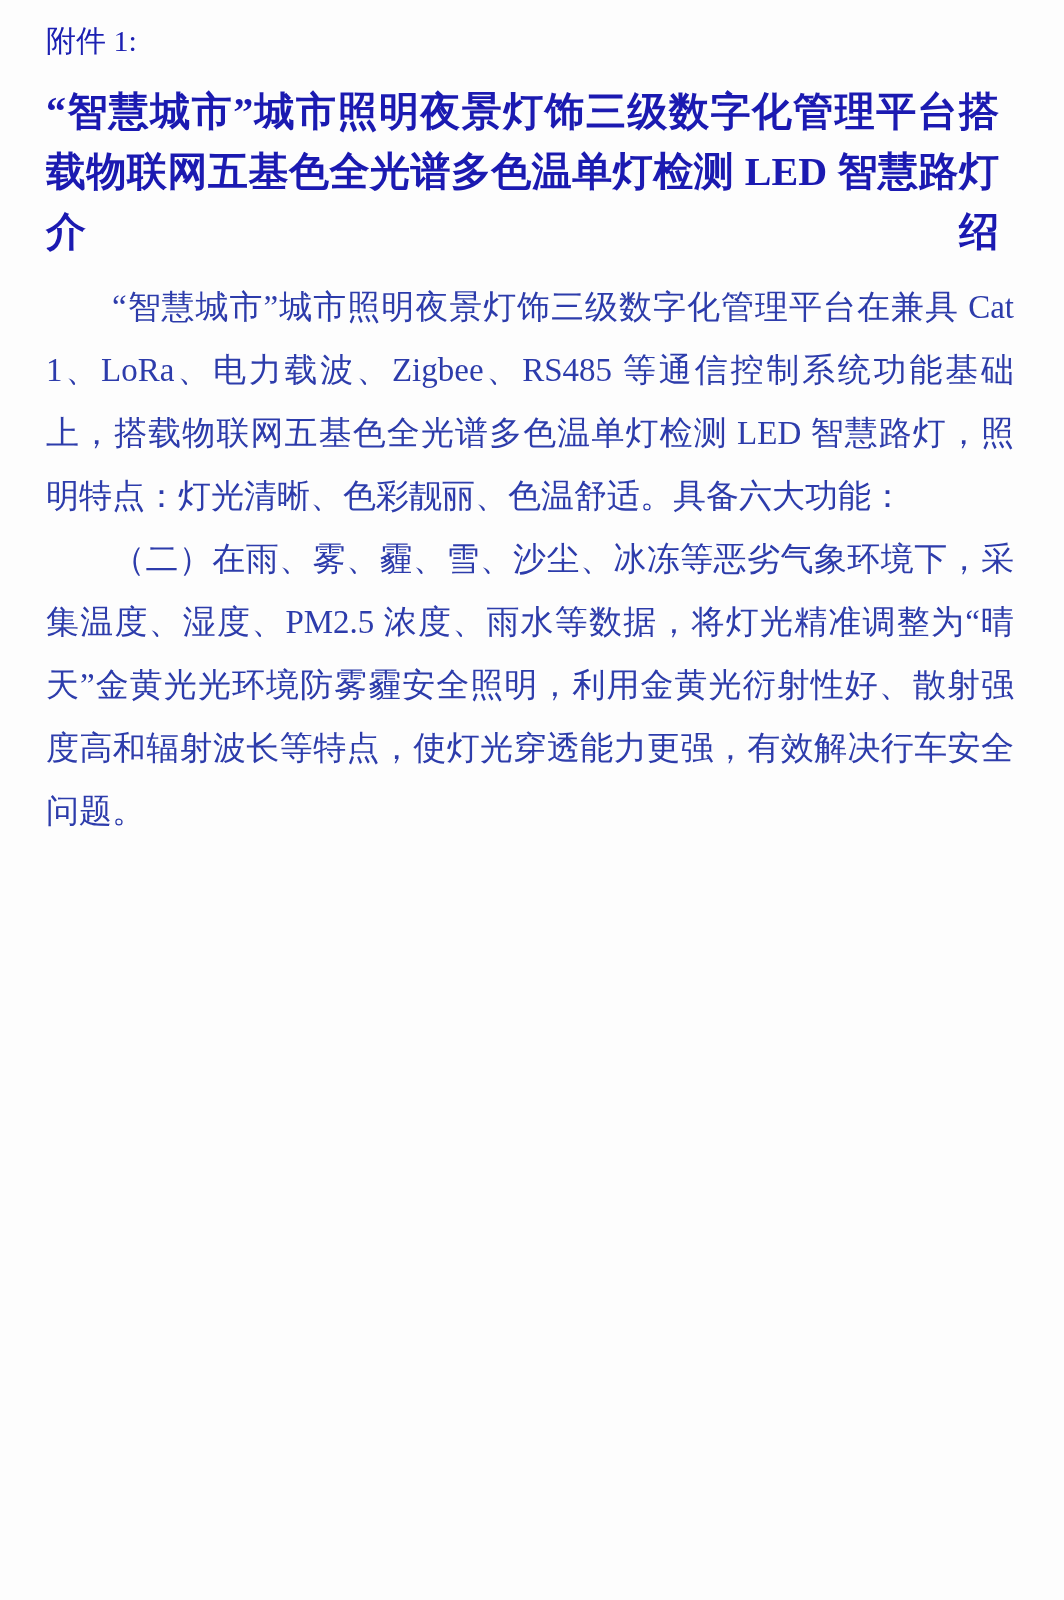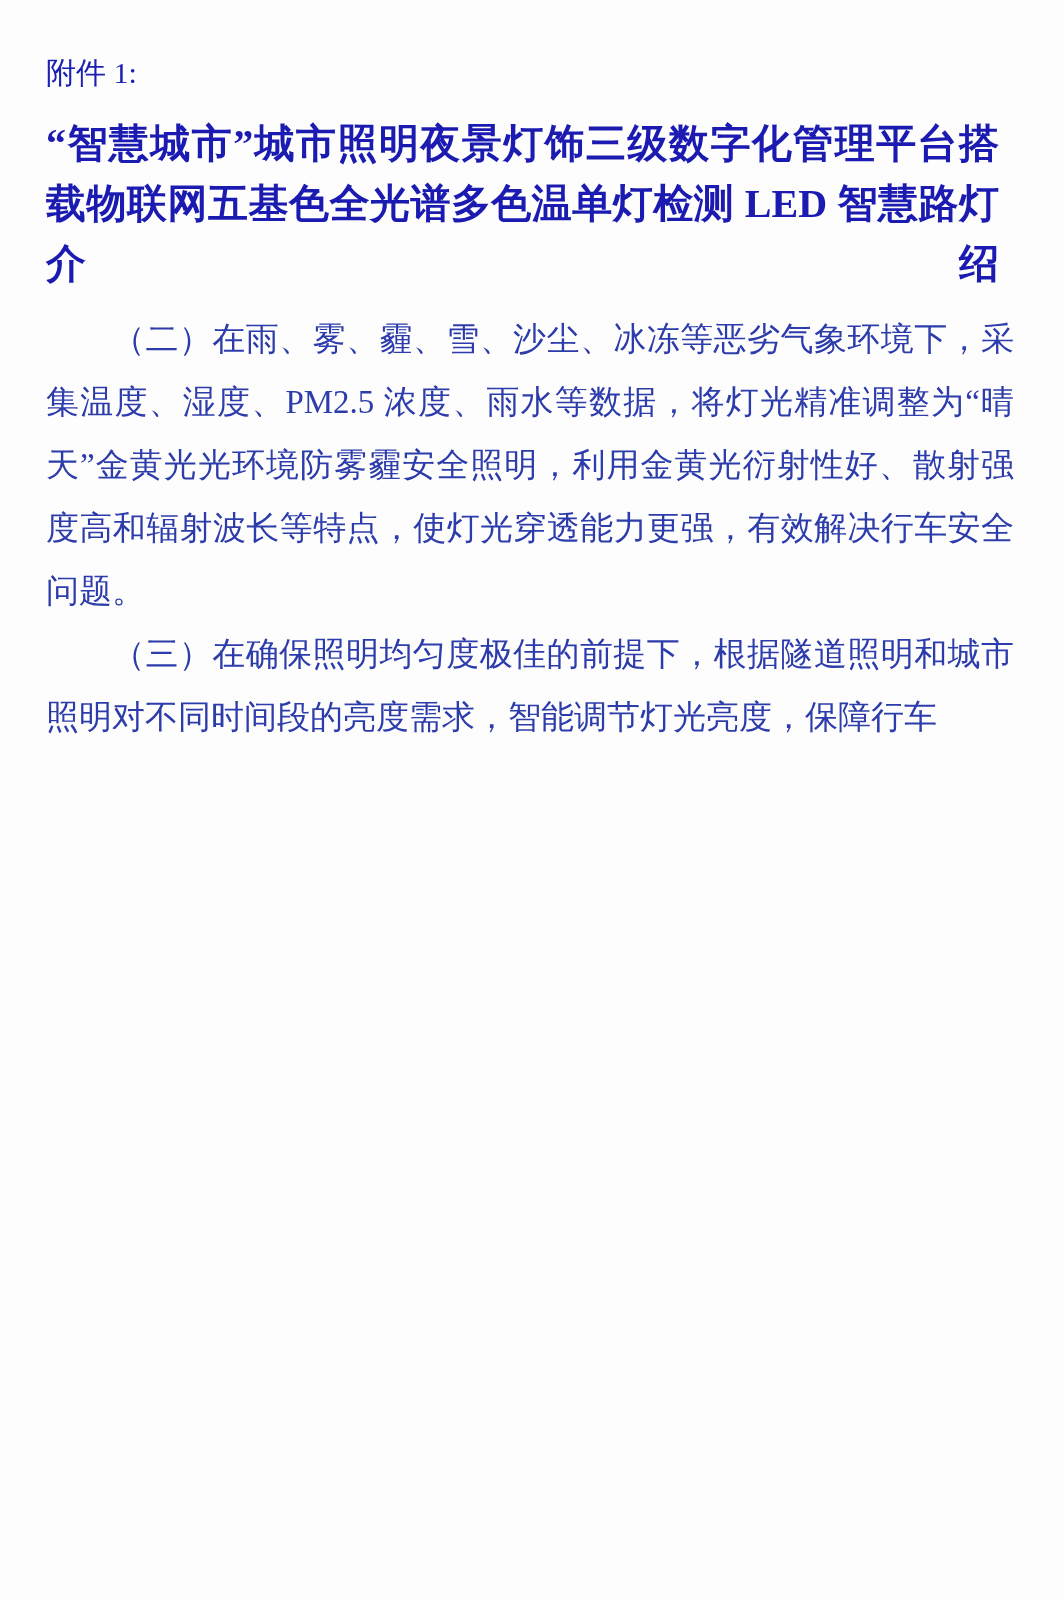--- a/index.html
+++ b/index.html
@@ -7,21 +7,21 @@
     padding: 0;
     background: #ffffff;
   }
   .page {
     position: relative;
     width: 1064px;
     height: 1600px;
     margin: 0 auto;
     background: #fdfdfd;
     box-sizing: border-box;
-    padding: 52px 50px 0 46px;
+    padding: 20px 50px 0 46px;
     overflow: hidden;
     font-family: "Liberation Serif", "DejaVu Serif", serif;
   }
   .attachment-label {
     color: #1c20b2;
     font-size: 30px;
     line-height: 42px;
     margin: 0 0 20px 0;
     text-align: left;
   }
@@ -48,16 +48,16 @@
 </style>
 </head>
 <body>
 
 <div class="page">
   <p class="attachment-label">附件 1:</p>
 
   <h1 class="doc-title">“智慧城市”城市照明夜景灯饰三级数字化管理平台搭载物联网五基色全光谱多色温单灯检测 LED 智慧路灯介绍</h1>
 
   <div class="doc-body">
+    <p>“智慧城市”城市照明夜景灯饰三级数字化管理平台在兼具 Cat1、LoRa、电力载波、Zigbee、RS485 等通信控制系统功能基础上，搭载物联网五基色全光谱多色温单灯检测 LED 智慧路灯，照明特点：灯光清晰、色彩靓丽、色温舒适。具备六大功能：</p>
     <p>（二）在雨、雾、霾、雪、沙尘、冰冻等恶劣气象环境下，采集温度、湿度、PM2.5 浓度、雨水等数据，将灯光精准调整为“晴天”金黄光光环境防雾霾安全照明，利用金黄光衍射性好、散射强度高和辐射波长等特点，使灯光穿透能力更强，有效解决行车安全问题。</p>
-    <p>（三）在确保照明均匀度极佳的前提下，根据隧道照明和城市照明对不同时间段的亮度需求，智能调节灯光亮度，保障行车</p>
   </div>
 </div>
 
 </body></html>

